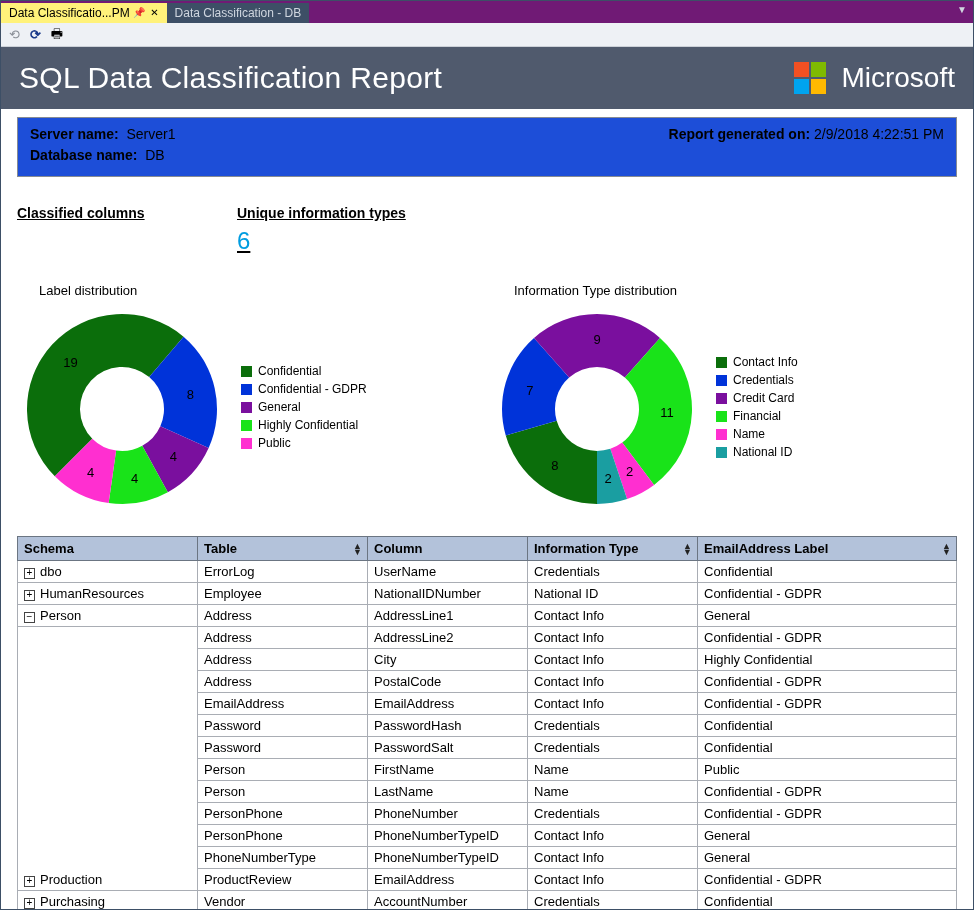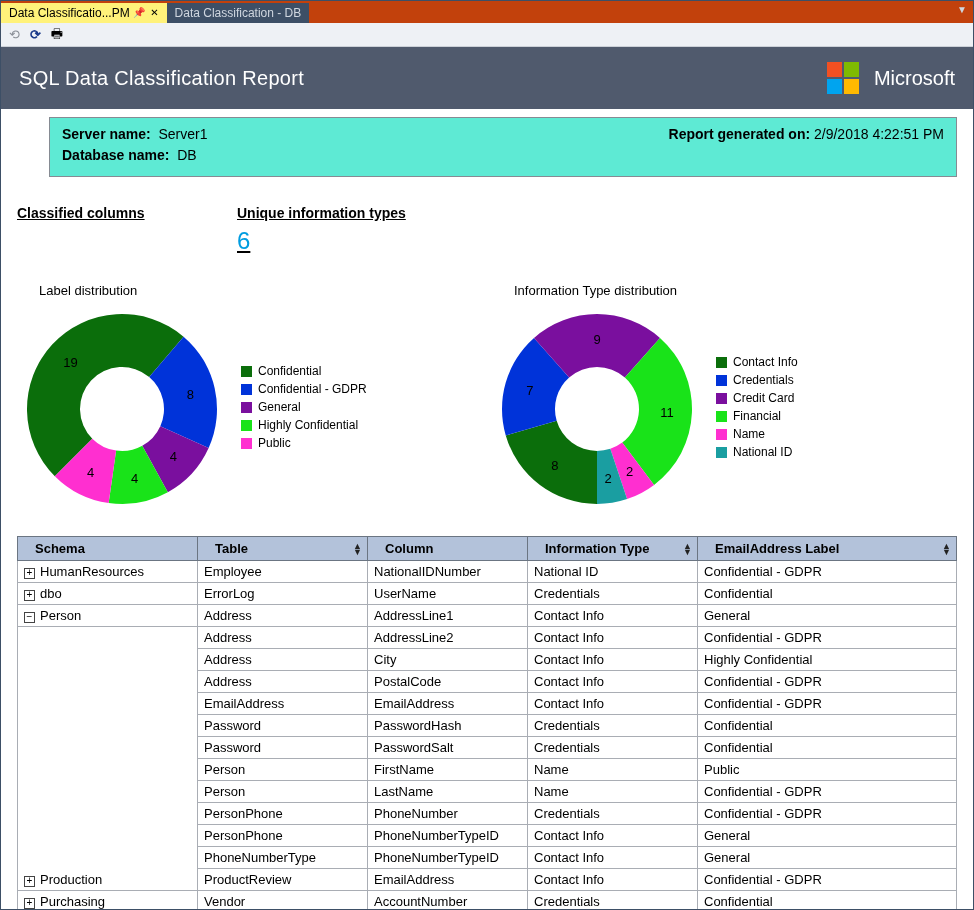--- a/index.html
+++ b/index.html
@@ -7,21 +7,21 @@
     font-family: "Segoe UI", Tahoma, sans-serif;
     font-size: 13px;
     background: #fff;
     width: 974px;
     height: 910px;
     overflow: hidden;
     border: 1px solid #3d4f66;
   }
   
   .tab-strip {
-    background: #c2410c;
+    background: #701a75;
     height: 22px;
     display: flex;
     align-items: flex-end;
     position: relative;
   }
   .tab {
     height: 20px;
     line-height: 20px;
     padding: 0 8px;
     font-size: 12px;
@@ -66,56 +66,55 @@
     background: #505a6d;
     color: #fff;
     height: 62px;
     display: flex;
     align-items: center;
     justify-content: space-between;
     padding: 0 18px;
   }
   .report-header h1 {
     font-weight: 300;
-    font-size: 20px;
+    font-size: 30px;
     letter-spacing: 0.3px;
   }
   .ms-logo {
     display: flex;
     align-items: center;
     gap: 15px;
     color: #fff;
-    font-size: 20px;
+    font-size: 28px;
     font-weight: 500;
   }
   .ms-squares {
     display: grid;
     grid-template-columns: 15px 15px;
     grid-template-rows: 15px 15px;
     gap: 2px;
   }
   .ms-squares div:nth-child(1){background:#f25022;}
   .ms-squares div:nth-child(2){background:#7fba00;}
   .ms-squares div:nth-child(3){background:#00a4ef;}
   .ms-squares div:nth-child(4){background:#ffb900;}
   
   .content {
     padding: 8px 16px 0 16px;
     overflow: auto;
     height: calc(910px - 22px - 24px - 62px - 2px);
   }
   .meta-box {
     border: 1px solid #868b93;
-    background: #5eead4;
+    background: #1d4ed8;
     padding: 8px 12px;
     display: flex;
     justify-content: space-between;
     font-size: 14px;
     margin-bottom: 28px;
-    margin-left: 32px;
   }
   .meta-left div, .meta-right div { margin-bottom: 5px; }
   .meta-box strong { font-weight: 700; }
   
   .stats-row {
     display: flex;
     gap: 40px;
     margin-bottom: 28px;
     text-decoration: underline;
   }
@@ -173,21 +172,21 @@
   
   .data-table {
     width: 100%;
     border-collapse: collapse;
     font-size: 13px;
   }
   .data-table th {
     background: #b3c2da;
     border: 1px solid #6b7582;
     text-align: left;
-    padding: 4px 17px;
+    padding: 4px 6px;
     font-weight: 700;
     position: relative;
   }
   .data-table th .sort {
     position: absolute;
     right: 5px;
     top: 50%;
     transform: translateY(-50%);
     font-size: 9px;
     color: #222;
@@ -382,34 +381,34 @@
           <span class="sort">▲<br>▼</span>
         </th>
         <th class="sens-col">
           <span>EmailAddress Label</span>
           <span class="sort">▲<br>▼</span>
         </th>
       </tr>
     </thead>
     <tbody id="table-body">
         <tr>
-          <td class="schema-cell"><span class="expander">+</span><span>HumanResources</span></td>
-          <td>Employee</td>
-          <td>NationalIDNumber</td>
-          <td>National ID</td>
-          <td>Confidential - GDPR</td>
-        </tr>
-        <tr>
           <td class="schema-cell"><span class="expander">+</span><span>dbo</span></td>
           <td>ErrorLog</td>
           <td>UserName</td>
           <td>Credentials</td>
           <td>Confidential</td>
         </tr>
         <tr>
+          <td class="schema-cell"><span class="expander">+</span><span>HumanResources</span></td>
+          <td>Employee</td>
+          <td>NationalIDNumber</td>
+          <td>National ID</td>
+          <td>Confidential - GDPR</td>
+        </tr>
+        <tr>
           <td class="schema-cell"><span class="expander">−</span><span>Person</span></td>
           <td>Address</td>
           <td>AddressLine1</td>
           <td>Contact Info</td>
           <td>General</td>
         </tr>
         <tr>
           <td class="schema-cell" style="border-top: 1px solid transparent; border-bottom: 1px solid transparent;"><span></span></td>
           <td>Address</td>
           <td>AddressLine2</td>

